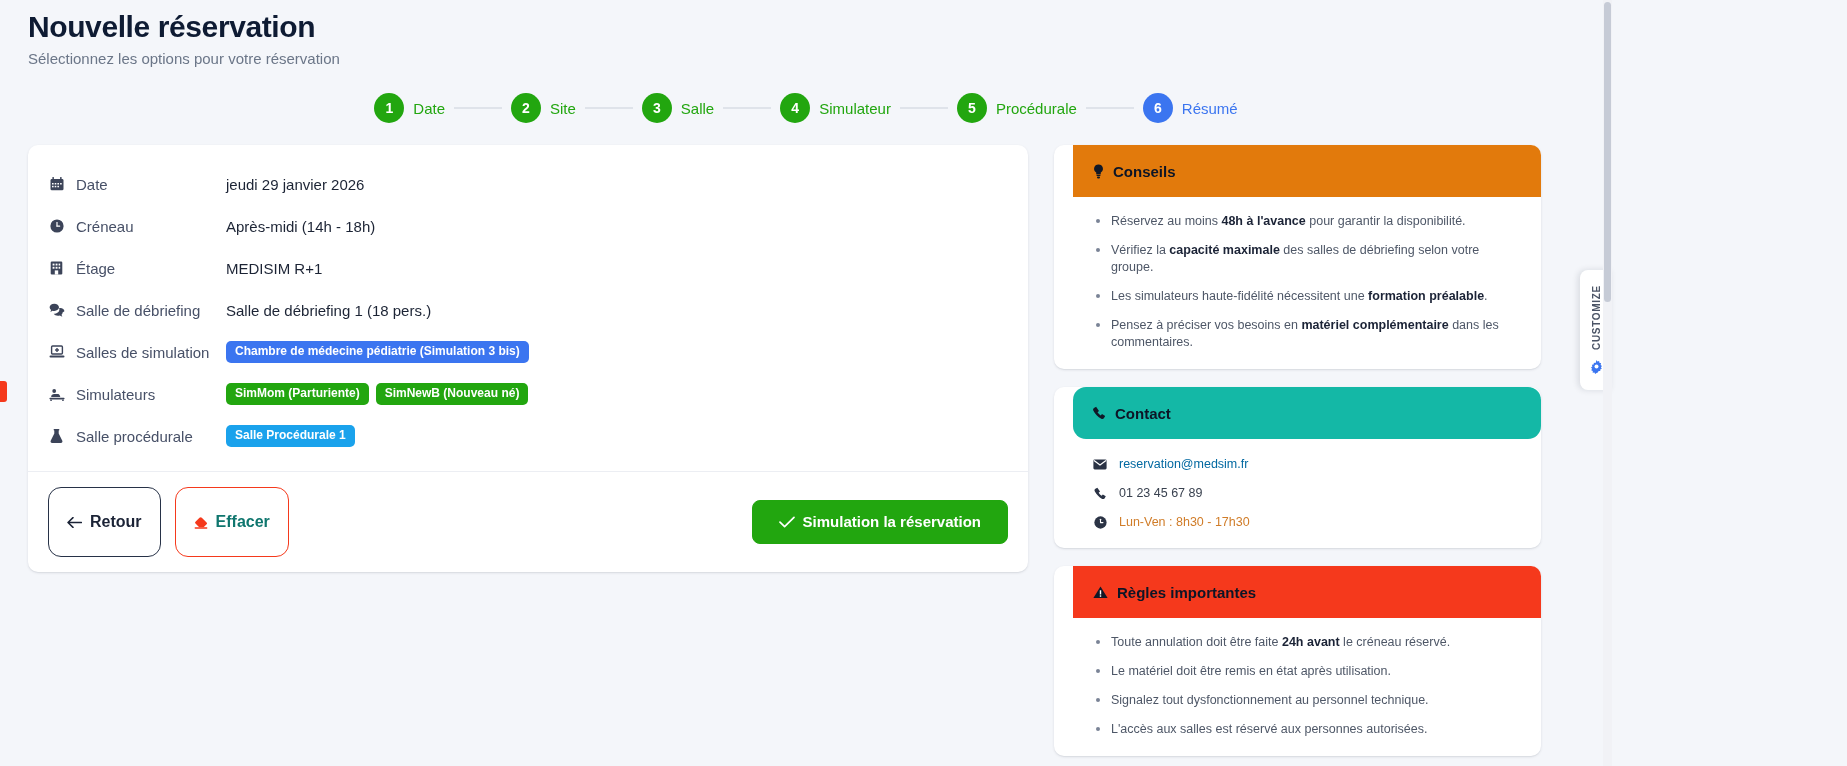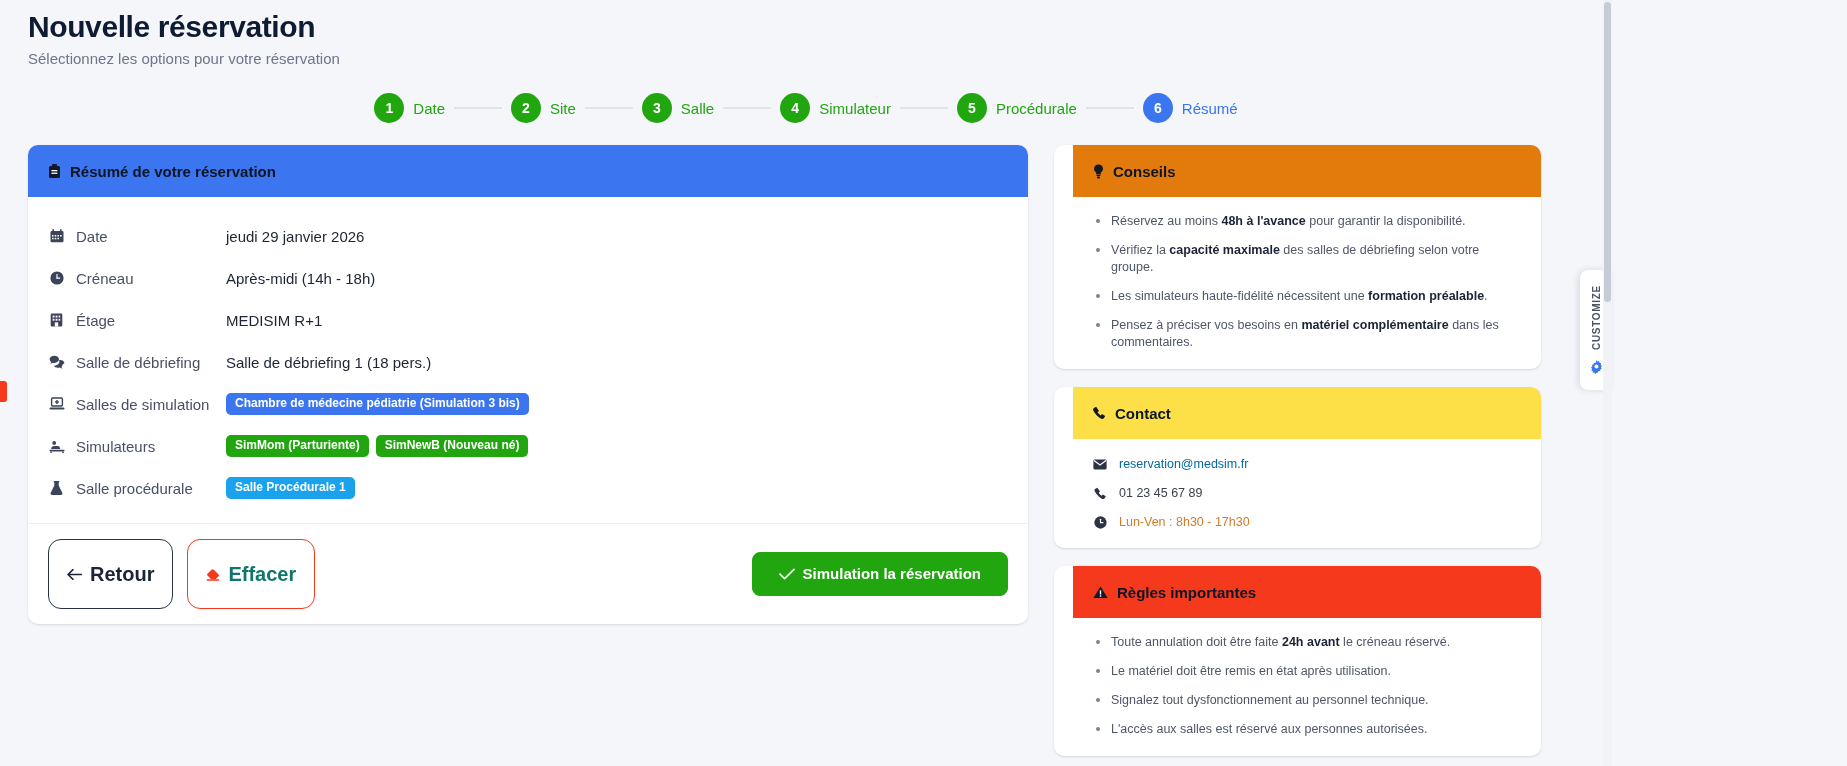--- a/index.html
+++ b/index.html
@@ -58,21 +58,21 @@
     overflow: hidden;
   }
   .card-head {
     height: 52px; display: flex; align-items: center; gap: 9px;
     padding: 0 20px;
     font-size: 15px; font-weight: 700; color: #0d1526;
   }
   .card-head .hd-icon { font-size: 14px; line-height: 1; display:block; }
   .head-blue   { background: #3b75f0; }
   .head-orange { background: #e27a0c; }
-  .head-green  { background: #fde047; }
+  .head-green  { background: #14b8a6; border-radius: 13px; }
   .head-red    { background: #f5391c; }
 
   
   .summary-body { padding: 18px 20px 14px 20px; }
   .sum-row {
     display: flex; align-items: center;
     min-height: 42px;
   }
   .sum-label {
     display: flex; align-items: center; gap: 11px;
@@ -94,21 +94,21 @@
 
   
   .card-foot {
     border-top: 1px solid #eceef3;
     padding: 15px 20px;
     display: flex; align-items: center; justify-content: space-between;
   }
   .foot-left { display: flex; gap: 14px; }
   .btn {
     display: inline-flex; align-items: center; gap: 8px;
-    border-radius: 13px; font-size: 20px; font-weight: 700;
+    border-radius: 13px; font-size: 16px; font-weight: 700;
     cursor: pointer; background: #fff; line-height: 16px;
     padding: 26px 18px;
   }
   .btn-outline-dark { border: 1.5px solid #273247; color: #1b2336; }
   .btn-outline-red  { border: 1.5px solid #f5391c; color: #0f766e; }
   .btn-green {
     background: #22a60f; border: 1.5px solid #22a60f; color: #fff;
     padding: 13px 26px; font-size: 15px; border-radius: 8px;
   }
 
@@ -211,31 +211,20 @@
         <div class="step-badge">6</div>
         <div class="step-label">Résumé</div>
       </div>
     </div>
 
   <div class="content">
 
     <div class="col-main">
       <div class="card">
 
-        <div class="card-head head-blue">
-          <span class="hd-icon">
-            <svg width="13" height="15" viewBox="0 0 13 15">
-                <rect x="1" y="2" width="11" height="12" rx="1.6" fill="#111827"></rect>
-                <rect x="4" y="0" width="5" height="3" rx="1" fill="#111827"></rect>
-                <rect x="3.4" y="6" width="6" height="1.3" fill="#fff"></rect>
-                <rect x="3.4" y="8.6" width="6" height="1.3" fill="#fff"></rect>
-              </svg>
-          </span>
-          <span>Résumé de votre réservation</span>
-        </div>
 
         <div class="summary-body">
 
           <div class="sum-row">
             <div class="sum-label">
               <span class="ic">
                 <svg width="14" height="14" viewBox="0 0 14 14">
                     <rect x="0.5" y="2" width="13" height="11.3" rx="1.4" fill="#3c4459"></rect>
                     <rect x="2.4" y="0" width="1.5" height="3" rx=".6" fill="#3c4459"></rect>
                     <rect x="10.1" y="0" width="1.5" height="3" rx=".6" fill="#3c4459"></rect>

